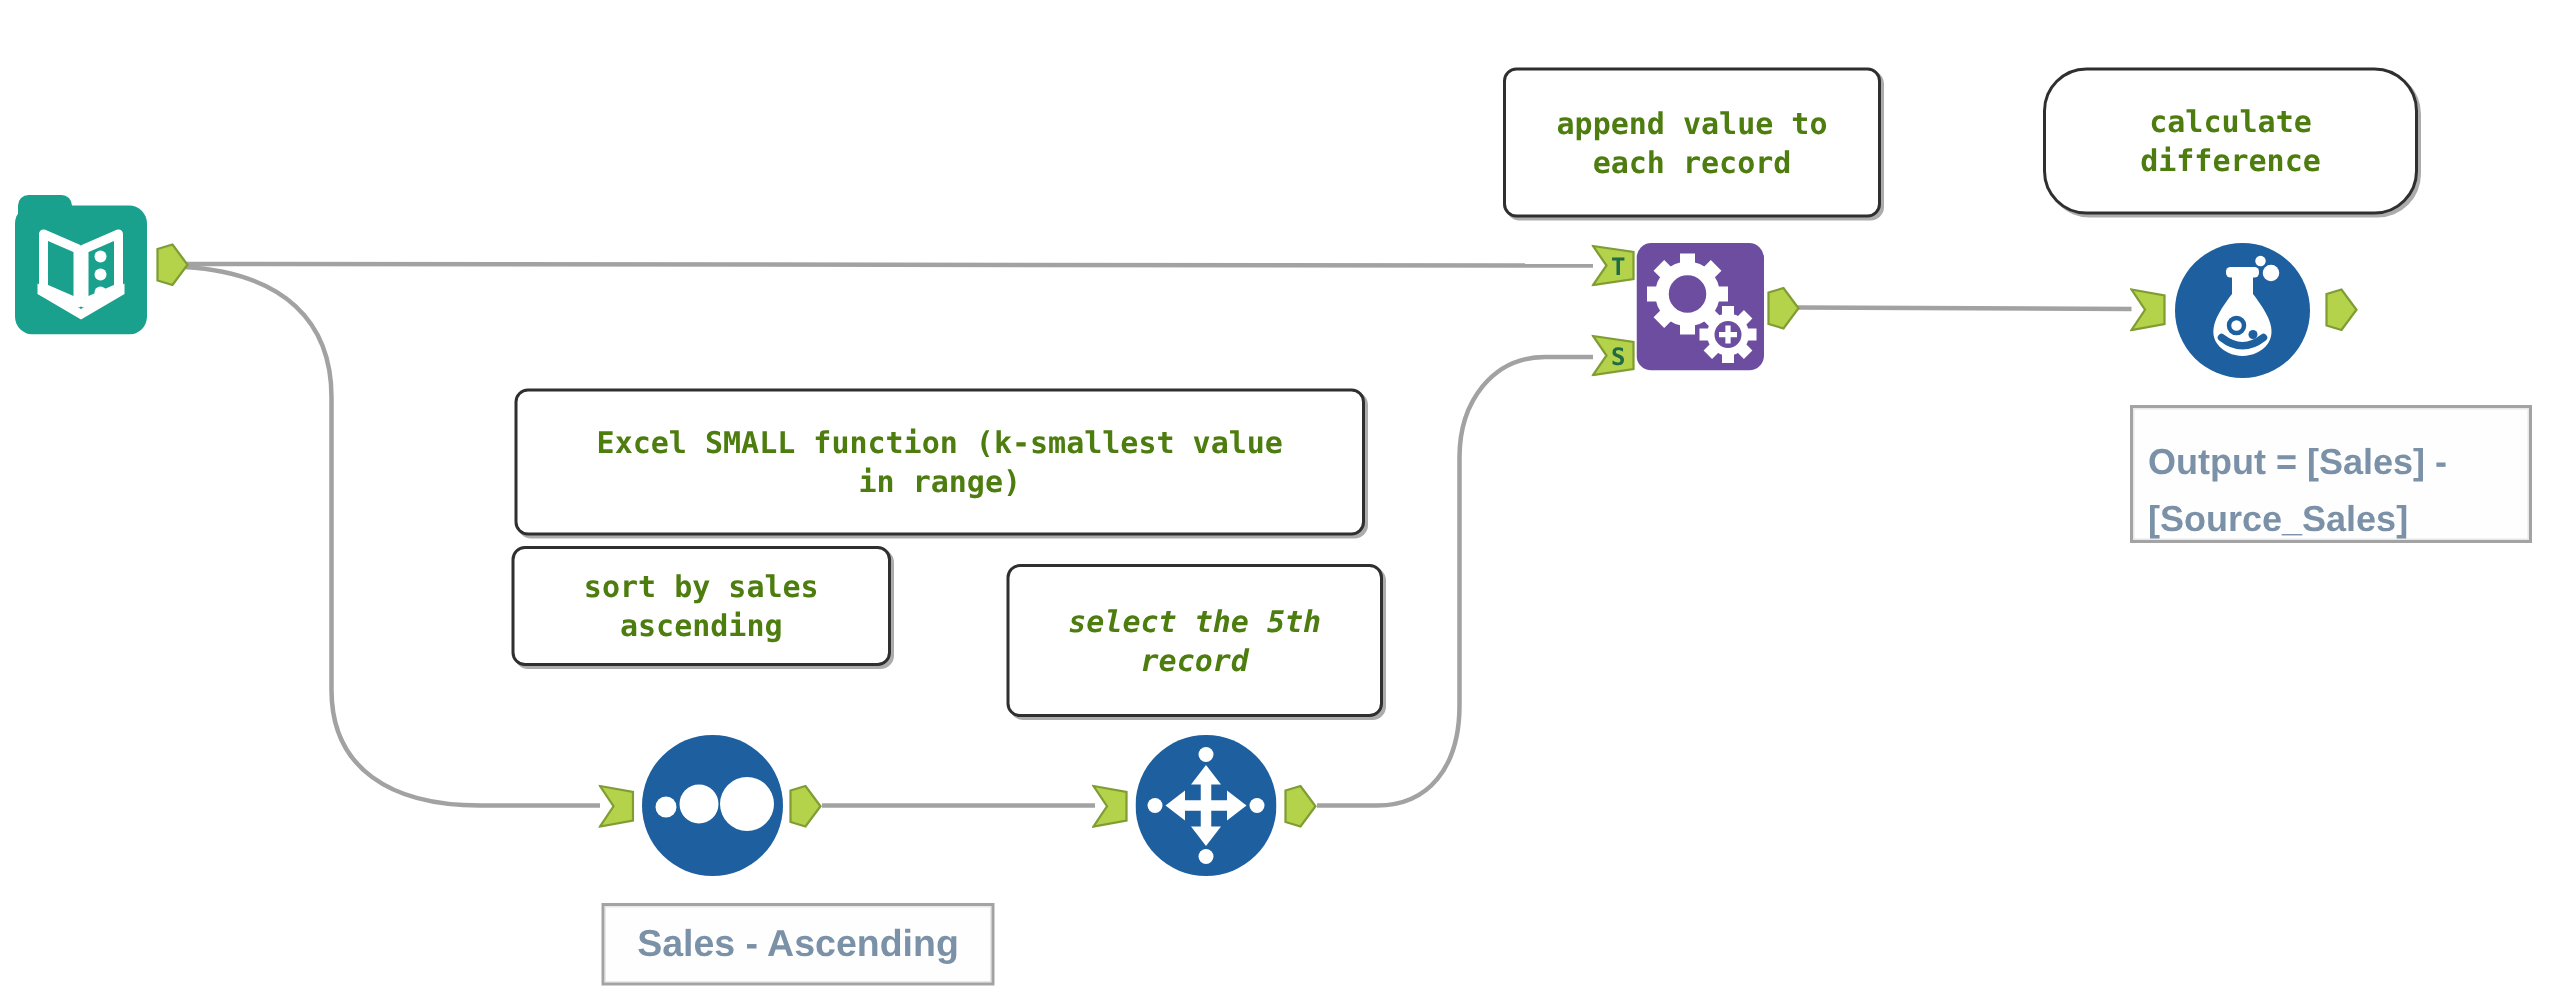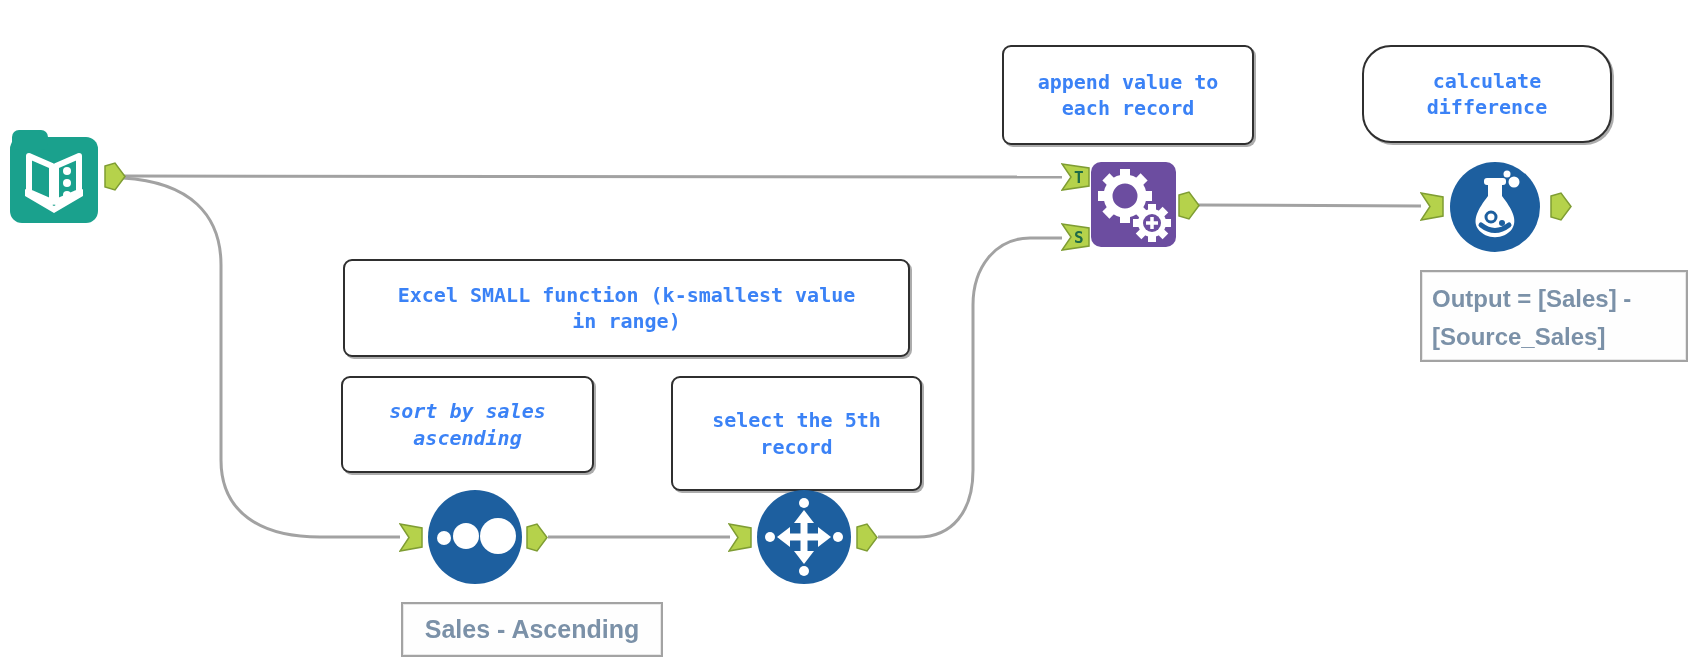--- a/index.html
+++ b/index.html
@@ -4,21 +4,21 @@
 <style>
   html,body{margin:0;padding:0;background:#ffffff;}
   #canvas{position:relative;width:1705px;height:666px;background:#ffffff;overflow:hidden;
           font-family:"Liberation Sans",sans-serif;}
   #wires{position:absolute;left:0;top:0;width:1705px;height:666px;}
   .wire{fill:none;stroke:#a2a2a2;stroke-width:3;}
   .comment{position:absolute;box-sizing:border-box;background:#ffffff;border:2px solid #2f2f2f;
            border-radius:9px;box-shadow:2px 2px 0 rgba(70,70,70,.45);
            display:flex;align-items:center;justify-content:center;text-align:center;
            font-family:"DejaVu Sans Mono","Liberation Mono",monospace;font-weight:bold;
-           font-size:20px;line-height:1.32;color:#3b82f6;white-space:pre-line;}
+           font-size:20px;line-height:1.32;color:#4d7c0f;white-space:pre-line;}
   .annotation{position:absolute;box-sizing:border-box;background:#fefefe;border:2px solid #a3a3a3;
               box-shadow:inset 0 0 0 1px #e8e8e8;color:#7b91a8;font-weight:bold;
               font-family:"Liberation Sans",sans-serif;white-space:pre-line;}
   .annotation.center{display:flex;align-items:center;justify-content:center;text-align:left;}
   .tool{position:absolute;}
   .anchor{position:absolute;}
   .anchor text{font-family:"DejaVu Sans Mono",monospace;font-weight:bold;fill:#1e6b47;}
 </style>
 </head>
 <body>
@@ -28,23 +28,23 @@
   <svg id="wires">
     <path class="wire" d="M 123 176 L 1062 177"></path>
     <path class="wire" d="M 123 178 C 190 182 221 215 221 265 L 221 460 C 221 512 260 537 320 537 L 400 537"></path>
     <path class="wire" d="M 548 537 L 730 537"></path>
     <path class="wire" d="M 878 537 L 918 537 C 952 537 973 512 973 470 L 973 305 C 973 268 995 238 1030 238 L 1062 238"></path>
     <path class="wire" d="M 1198 205 L 1421 206"></path>
   </svg>
 
   <div class="comment" style="left:343px;top:259px;width:567px;height:98px;">Excel SMALL function (k-smallest value
 in range)</div>
-  <div class="comment" style="left:341px;top:376px;width:253px;height:97px;font-style:italic;">sort by sales
+  <div class="comment" style="left:341px;top:364px;width:253px;height:80px;">sort by sales
 ascending</div>
-  <div class="comment" style="left:671px;top:376px;width:251px;height:115px;">select the 5th
+  <div class="comment" style="left:671px;top:376px;width:251px;height:102px;font-style:italic;">select the 5th
 record</div>
   <div class="comment" style="left:1002px;top:45px;width:252px;height:100px;">append value to
 each record</div>
   <div class="comment" style="left:1362px;top:45px;width:250px;height:98px;border-radius:29px;">calculate
 difference</div>
 
   <div class="tool" style="left:10px;top:130px;width:88px;height:93px;">
     <svg width="88" height="93" viewBox="0 0 88 93">
       <rect x="0" y="7" width="88" height="86" rx="12" fill="#1aa18d"></rect>
       <rect x="2" y="0" width="36" height="20" rx="7" fill="#1aa18d"></rect>
@@ -155,16 +155,16 @@
       <circle cx="52" cy="61" r="3" fill="#1d5f9f"></circle>
       <path d="M 31 63 Q 45 74 59 63" fill="none" stroke="#1d5f9f" stroke-width="5" stroke-linecap="round"></path>
     </svg>
   </div>
   <svg class="anchor" style="left:1420px;top:192px;" width="24" height="29">
     <polygon points="1,1 23,5 23,24 1,28 10,14.5" fill="#b5d24b" stroke="#7f9d33" stroke-width="1.5"></polygon>
   </svg>
   <svg class="anchor" style="left:1550px;top:192px;" width="22" height="29">
     <polygon points="1,4 11,1 21,14.5 11,28 1,25" fill="#b5d24b" stroke="#7f9d33" stroke-width="1.5"></polygon>
   </svg>
-  <div class="annotation" style="left:1420px;top:270px;width:268px;height:92px;font-size:24px;padding:8px 10px;line-height:1.6;">Output = [Sales] -
+  <div class="annotation" style="left:1420px;top:270px;width:268px;height:92px;font-size:24px;padding:18px 10px;line-height:1.6;">Output = [Sales] -
 [Source_Sales]</div>
 
 </div>
 
 </body></html>

